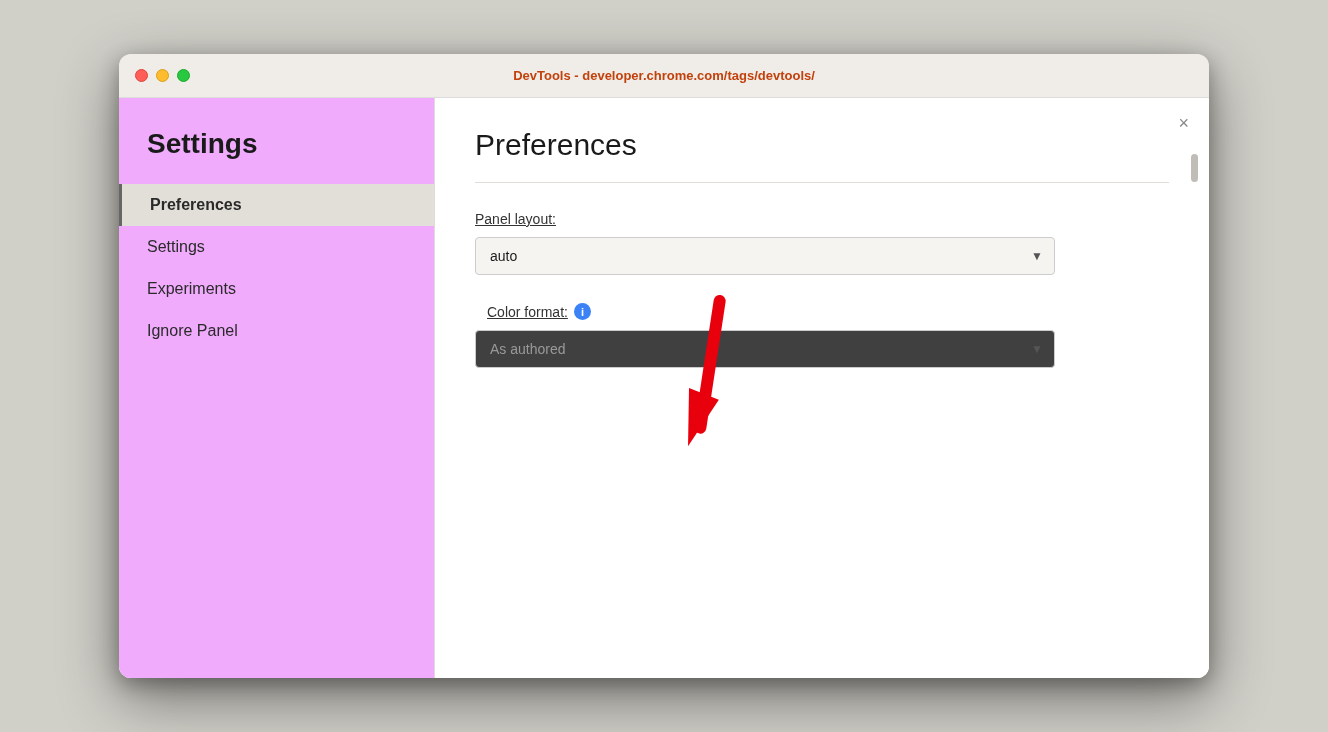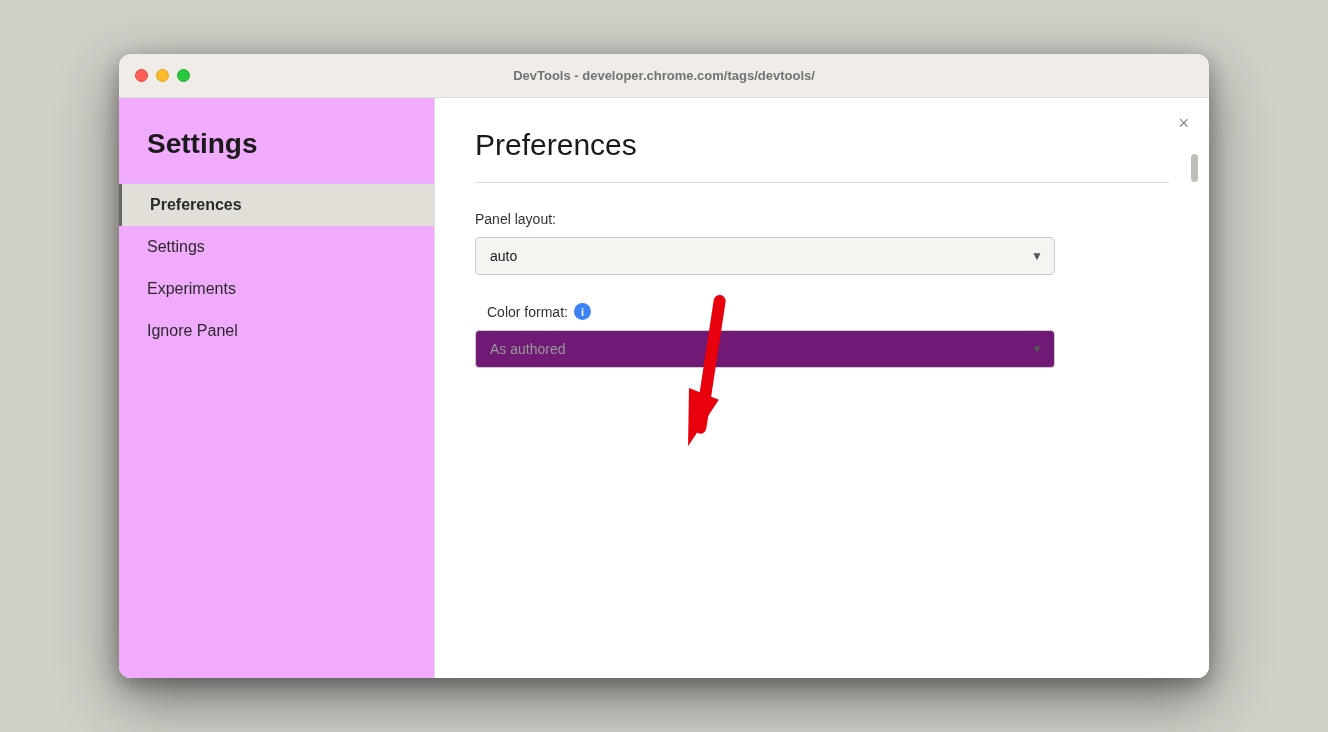--- a/index.html
+++ b/index.html
@@ -47,21 +47,21 @@
     .traffic-light.close { background: #ff5f57; border: 1px solid #e0443e; }
     .traffic-light.minimize { background: #febc2e; border: 1px solid #d9a115; }
     .traffic-light.maximize { background: #28c840; border: 1px solid #1aab29; }
 
     .title-bar-title {
       position: absolute;
       left: 50%;
       transform: translateX(-50%);
       font-size: 13px;
       font-weight: 600;
-      color: #737373;
+      color: #c2410c;
     }
 
     .window-body {
       display: flex;
       background: #fff;
       height: 580px;
     }
 
     
     .sidebar {
@@ -135,20 +135,21 @@
     
     .form-group {
       margin-bottom: 28px;
     }
 
     .form-label {
       font-size: 14px;
       color: #333;
       margin-bottom: 10px;
       display: block;
+      text-decoration: underline;
     }
 
     .form-label-row {
       display: flex;
       align-items: center;
       gap: 6px;
       margin-bottom: 10px;
     }
 
     .select-wrapper {
@@ -167,21 +168,21 @@
       border: 1px solid #ccc;
       border-radius: 4px;
       appearance: none;
       -webkit-appearance: none;
       cursor: pointer;
       outline: none;
     }
 
     .form-select.greyed {
       color: #999;
-      background: #701a75;
+      background: #404040;
       border: 1px solid #ccc;
     }
 
     .select-arrow {
       position: absolute;
       right: 12px;
       top: 50%;
       transform: translateY(-50%);
       pointer-events: none;
       font-size: 12px;

